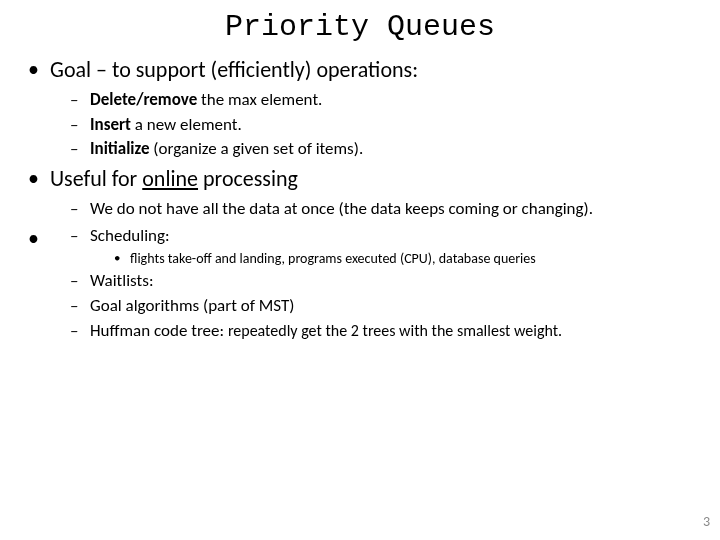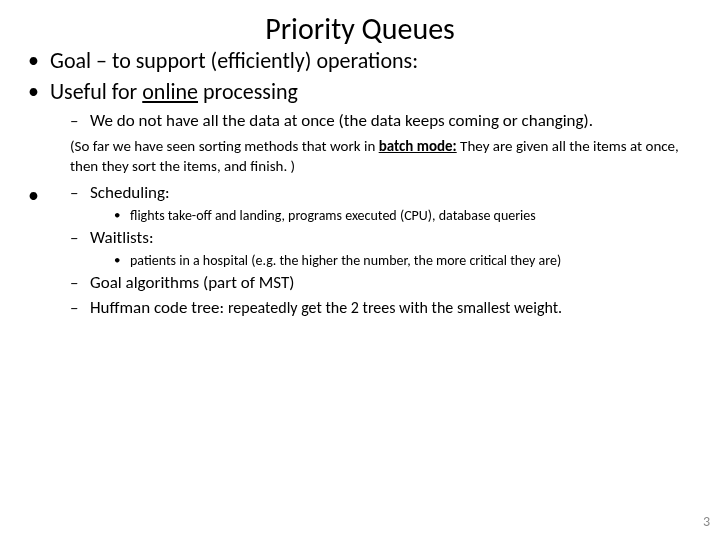--- a/index.html
+++ b/index.html
@@ -10,20 +10,22 @@
       font-family: Calibri, Arial, sans-serif;
       color: #000;
       position: relative;
       padding: 10px 0 0 0;
       overflow: hidden;
     }
     .title {
       text-align: center;
       font-size: 30px;
       font-weight: 400;
+      margin-bottom: 12px;
+      font-family: Liberation Mono, monospace;
     }
     .content {
       padding: 0 20px 0 12px;
     }
     ul { list-style: none; }
     .lvl1 > li {
       padding-left: 38px;
       position: relative;
       font-size: 22px;
       line-height: 1.3;
@@ -90,44 +92,45 @@
   </style>
 </head>
 <body>
 
 <div class="title">Priority Queues</div>
 
 <div class="content">
   <ul class="lvl1">
     <li>
       <span>Goal – to support (efficiently) operations:</span>
+      <ul class="lvl2">
+        <li><span class="b">Delete/remove</span><span> the max element.</span></li>
+        <li><span class="b">Insert</span><span> a new element.</span></li>
+        <li><span class="b">Initialize</span><span> (organize a given set of items).</span></li>
+      </ul>
     </li>
 
     <li>
       <span>Useful for </span><span class="u">online</span><span> processing</span>
       <ul class="lvl2">
         <li>We do not have all the data at once (the data keeps coming or changing).</li>
       </ul>
-      <div class="paren"><span>(So far we have seen sorting methods that work in </span><span class="b u">batch mode:</span><span> They are given all the items at once, then they sort the items, and finish. )</span></div>
     </li>
 
 
     <li>
       <ul class="lvl2">
         <li>
           <span>Scheduling:</span>
           <ul class="lvl3">
             <li>flights take-off and landing, programs executed (CPU), database queries</li>
           </ul>
         </li>
         <li>
           <span>Waitlists:</span>
-          <ul class="lvl3">
-            <li>patients in a hospital (e.g. the higher the number, the more critical they are)</li>
-          </ul>
         </li>
         <li>Goal algorithms (part of MST)</li>
         <li><span>Huffman code tree: </span><span class="inline-small">repeatedly get the 2 trees with the smallest weight.</span></li>
       </ul>
     </li>
   </ul>
 </div>
 
 <div class="pagenum">3</div>
 

